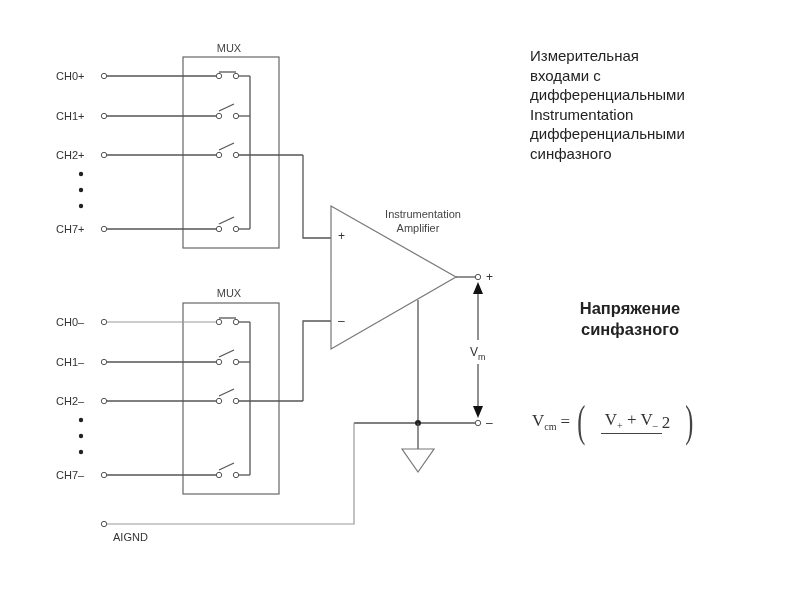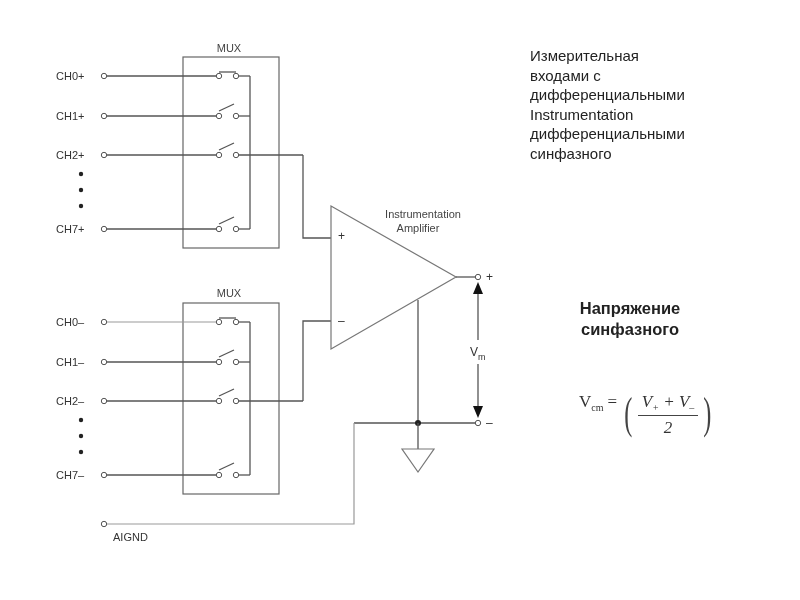--- a/index.html
+++ b/index.html
@@ -9,23 +9,23 @@
   .wire-light { stroke: #999; stroke-width: 1.2; fill: none; }
   .box { stroke: #666; stroke-width: 1.2; fill: none; }
   .term { stroke: #555; stroke-width: 1; fill: #fff; }
   .lbl { font-family: "Liberation Sans", sans-serif; font-size: 11px; fill: #333; }
   .lbl-c { font-family: "Liberation Sans", sans-serif; font-size: 11px; fill: #444; text-anchor: middle; }
   .sign { font-family: "Liberation Sans", sans-serif; font-size: 12px; fill: #333; }
   .dot { fill: #222; }
   .desc { position: absolute; left: 530px; top: 46px; width: 240px; font-size: 15px; line-height: 19.5px; color: #222; font-family: "Liberation Sans", sans-serif; }
   .desc div { white-space: nowrap; }
   .cm-title { position: absolute; left: 540px; top: 298px; width: 180px; text-align: center; font-weight: bold; font-size: 16.5px; line-height: 21px; color: #222; font-family: "Liberation Sans", sans-serif; }
-  .formula { position: absolute; left: 579px; top: 392px; height: 60px; display: flex; align-items: flex-start; font-family: "Liberation Serif", serif; color: #333; font-size: 17px; }
+  .formula { position: absolute; left: 532px; top: 392px; height: 60px; display: flex; align-items: center; font-family: "Liberation Serif", serif; color: #333; font-size: 17px; }
   .paren { font-size: 44px; line-height: 1; color: #444; transform: scaleX(0.55); display: inline-block; }
-  .frac { display: inline-flex; flex-direction: column; align-items: center; margin: 0 2px; font-style: italic; }
+  .frac { display: inline-flex; flex-direction: row; align-items: center; margin: 0 12px; }
   .num { padding: 0 4px 2px 4px; border-bottom: 1px solid #444; white-space: nowrap; }
   .den { padding-top: 2px; }
   sub { font-size: 10px; }
 </style>
 </head>
 <body>
 
 <svg id="diagram" viewBox="0 0 800 600" xmlns="http://www.w3.org/2000/svg">
 
   <text class="lbl-c" x="229" y="52">MUX</text>

